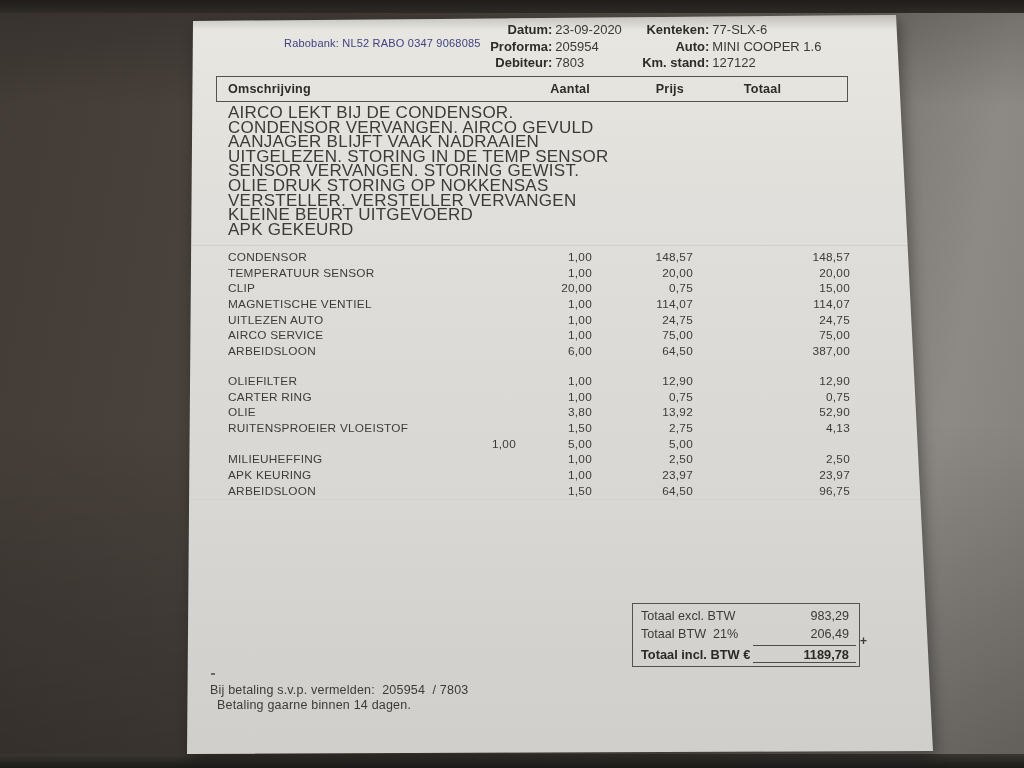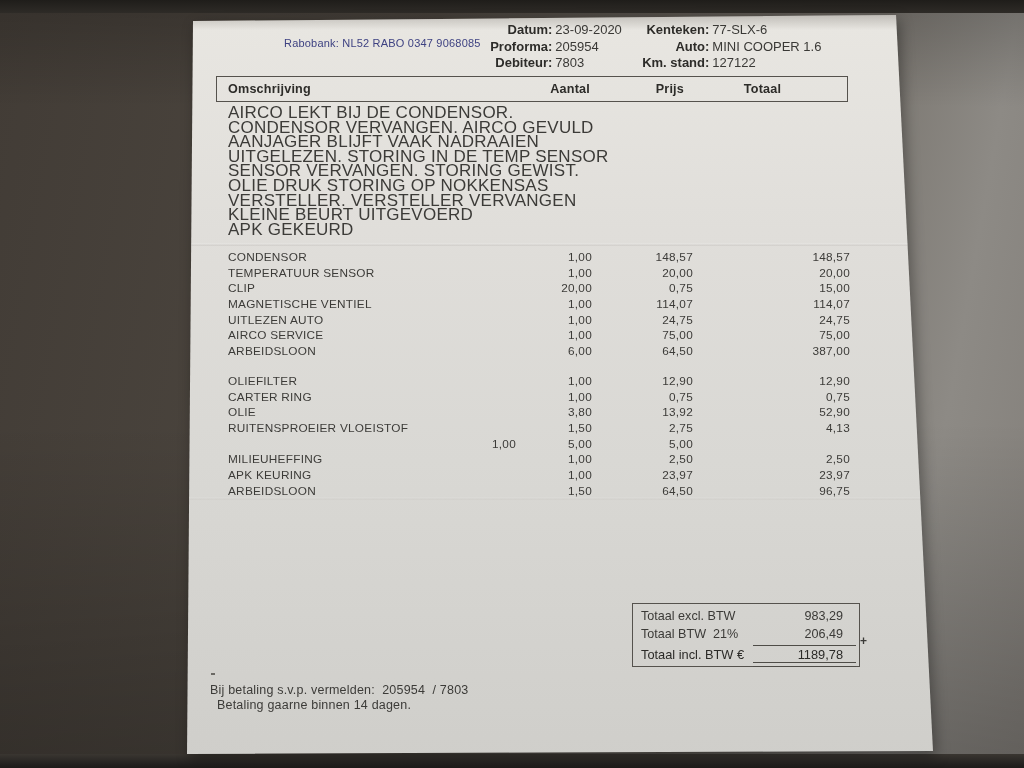--- a/index.html
+++ b/index.html
@@ -54,24 +54,24 @@
 
   .items{position:absolute;left:216px;width:634px;font-size:11.8px;letter-spacing:.25px;color:#3c3b38;}
   .item-row{display:grid;grid-template-columns:300px 76px 101px 157px;height:15.7px;line-height:15.7px;}
   .cell.desc{padding-left:12px;}
   .cell.qty,.cell.price,.cell.total{text-align:right;}
 
   .totals-box{
     position:absolute;left:632px;top:603px;width:228px;height:64px;
     border:1.6px solid #55524d;box-sizing:border-box;font-size:12.6px;
   }
-  .trow{position:absolute;left:8px;right:16px;display:flex;justify-content:space-between;}
+  .trow{position:absolute;left:8px;right:10px;display:flex;justify-content:space-between;}
   .trow-0{top:5px;}
   .trow-1{top:23px;}
-  .trow-final{top:43px;font-weight:normal;color:#2b2a27;font-size:12.8px;}
+  .trow-final{top:43px;font-weight:bold;color:#2b2a27;font-size:12.8px;}
   .tlabel{white-space:pre;}
   .rule-single{position:absolute;left:120px;right:3px;top:41px;border-top:1.4px solid #4e4c47;}
   .rule-double{position:absolute;left:120px;right:3px;top:58px;height:3.2px;
     border-top:1.4px solid #4e4c47;border-bottom:1.4px solid #4e4c47;}
   .plus{position:absolute;left:860px;top:634px;font-size:12px;font-weight:bold;color:#3c3b38;}
 
   .footer-line{position:absolute;font-size:12.5px;letter-spacing:.2px;color:#3c3b38;white-space:pre;}
   .footer-1{left:217px;top:698px;}
   .footer-2{left:210px;top:683px;}
   .stray-mark{position:absolute;left:211px;top:673px;width:4px;height:1.5px;background:#6b6964;}

